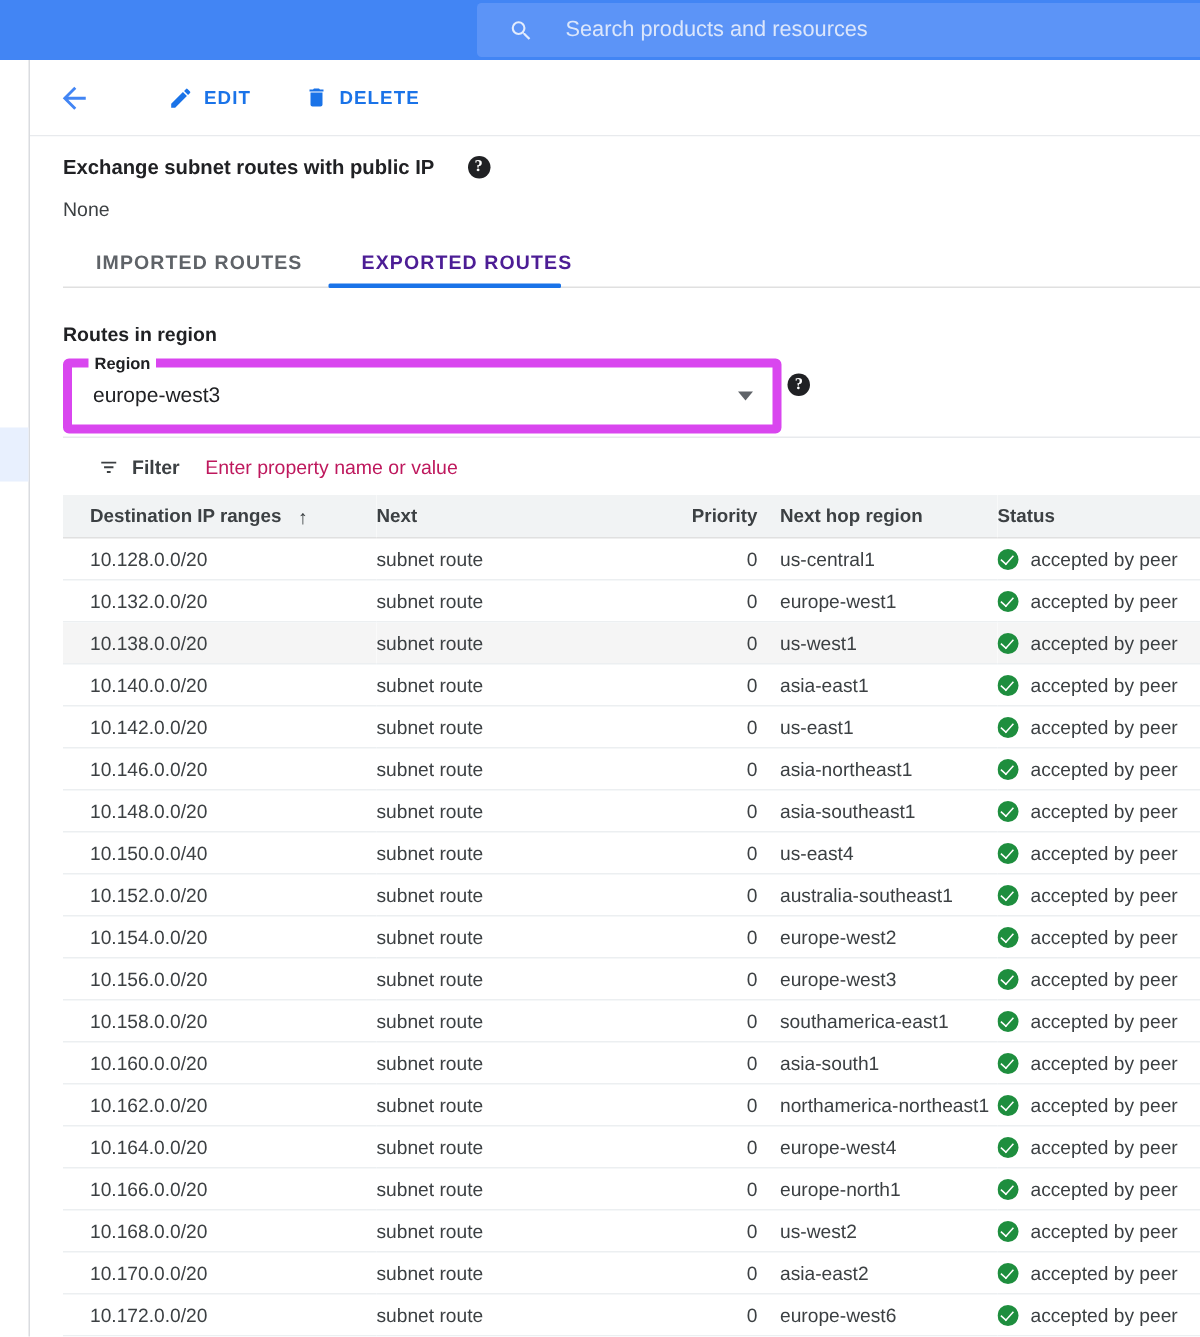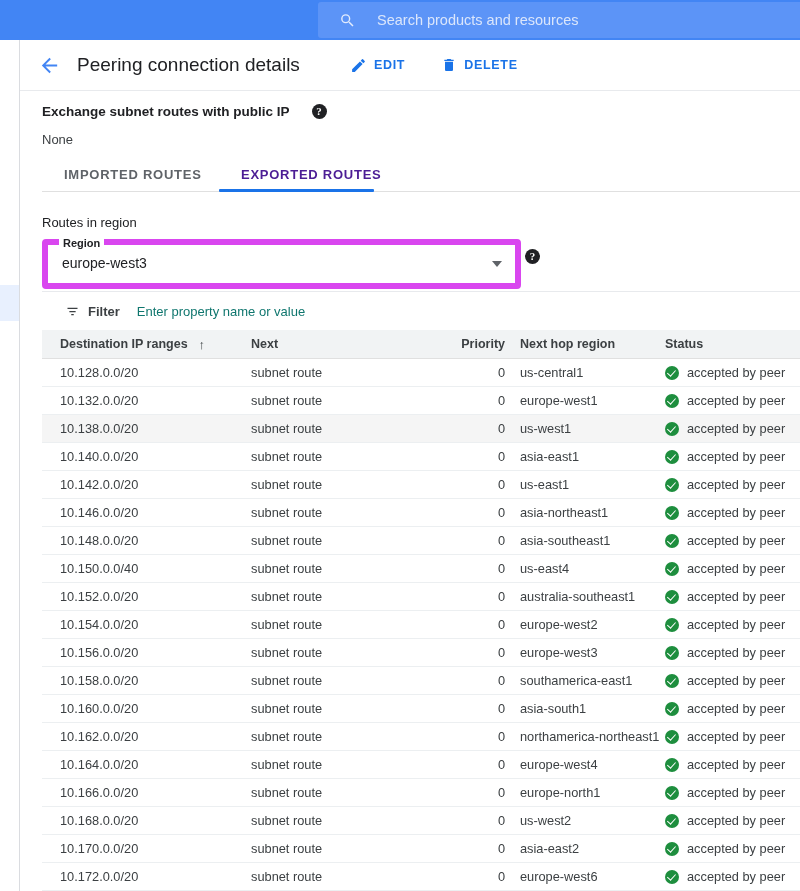--- a/index.html
+++ b/index.html
@@ -230,21 +230,21 @@
     background: #1a73e8;
     border-radius: 1px;
   }
 
   
   .routes-label {
     position: absolute;
     left: 22px;
     top: 124px;
     font-size: 13px;
-    font-weight: normal;
+    font-weight: bold;
     color: #202124;
   }
   .region-field {
     position: absolute;
     left: 22px;
     top: 148px;
     width: 467px;
     height: 38px;
     border: 6px solid #d946ef;
     border-radius: 4px;
@@ -313,21 +313,21 @@
     flex: 0 0 auto;
   }
   .filter-label {
     font-size: 13px;
     font-weight: bold;
     color: #3c4043;
   }
   .filter-input {
     margin-left: 17px;
     font-size: 13px;
-    color: #0f766e;
+    color: #be185d;
     flex: 1 1 auto;
     cursor: text;
   }
 
   
   .table-wrap {
     position: absolute;
     left: 22px;
     top: 239px;
     width: 758px;
@@ -424,21 +424,20 @@
 <div class="left-rail">
   <div class="rail-active"></div>
 </div>
 
 <div class="page-header">
   <span class="back-arrow">
     <svg width="23" height="23" viewBox="0 0 24 24">
       <path fill="#4285f4" d="M20 11H7.83l5.59-5.59L12 4l-8 8 8 8 1.41-1.41L7.83 13H20v-2z"></path>
     </svg>
   </span>
-  <span class="page-title">Peering connection details</span>
 
   <span class="hdr-action" id="edit-action">
     <svg width="17" height="17" viewBox="0 0 24 24">
       <path fill="#1a73e8" d="M3 17.25V21h3.75L17.81 9.94l-3.75-3.75L3 17.25zM20.71 7.04a1 1 0 0 0 0-1.41l-2.34-2.34a1 1 0 0 0-1.41 0l-1.83 1.83 3.75 3.75 1.83-1.83z"></path>
     </svg>
     <span>EDIT</span>
   </span>
 
   <span class="hdr-action" id="delete-action">
     <svg width="16" height="16" viewBox="0 0 24 24">

